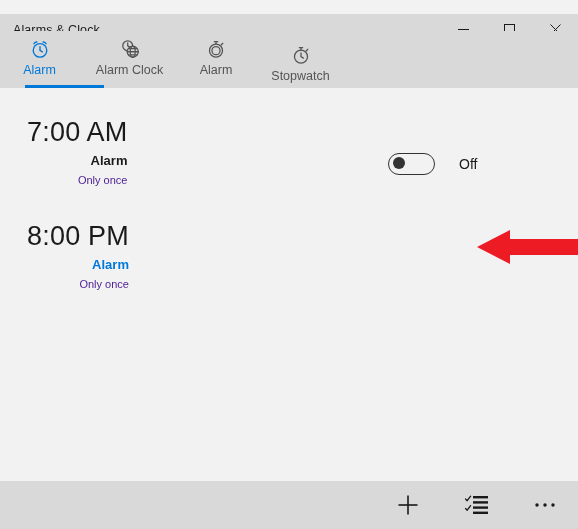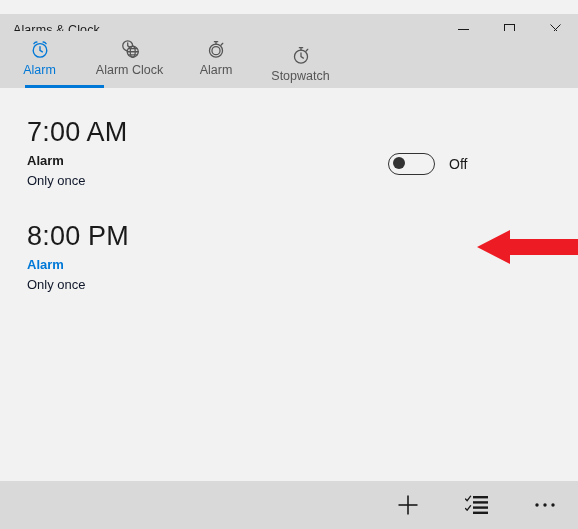--- a/index.html
+++ b/index.html
@@ -106,20 +106,21 @@
     height: 393px;
     background: #f2f2f2;
   }
   .alarm-row {
     position: absolute;
     left: 0;
     width: 498px;
     height: 96px;
     display: flex;
     align-items: center;
+    text-align: right;
   }
   .alarm-row-1 { top: 28px; }
   .alarm-row-2 { top: 132px; }
   .alarm-info {
     position: absolute;
     left: 27px;
     top: 0;
   }
   .alarm-time {
     font-size: 27px;
@@ -130,22 +131,22 @@
   }
   .alarm-name {
     font-size: 13px;
     font-weight: bold;
     color: #1a1a1a;
     line-height: 20px;
     margin-top: 2px;
   }
   .alarm-name.enabled { color: #0078d7; }
   .alarm-repeat {
-    font-size: 13px;
-    color: #0f172a;
+    font-size: 11px;
+    color: #4c1d95;
     line-height: 19px;
   }
 
   
   .toggle-wrap {
     position: absolute;
     left: 388px;
     display: flex;
     align-items: center;
   }
@@ -175,21 +176,21 @@
   .toggle.on .knob {
     position: absolute;
     width: 13px; height: 13px;
     border-radius: 50%;
     background: #ffffff;
     right: 4px; top: 3px;
   }
   .toggle-label {
     font-size: 14px;
     color: #1a1a1a;
-    margin-left: 14px;
+    margin-left: 24px;
     white-space: nowrap;
   }
 
   
   .annotation-arrow {
     position: absolute;
     left: 477px;
     top: 141px;
     width: 101px;
     height: 36px;

